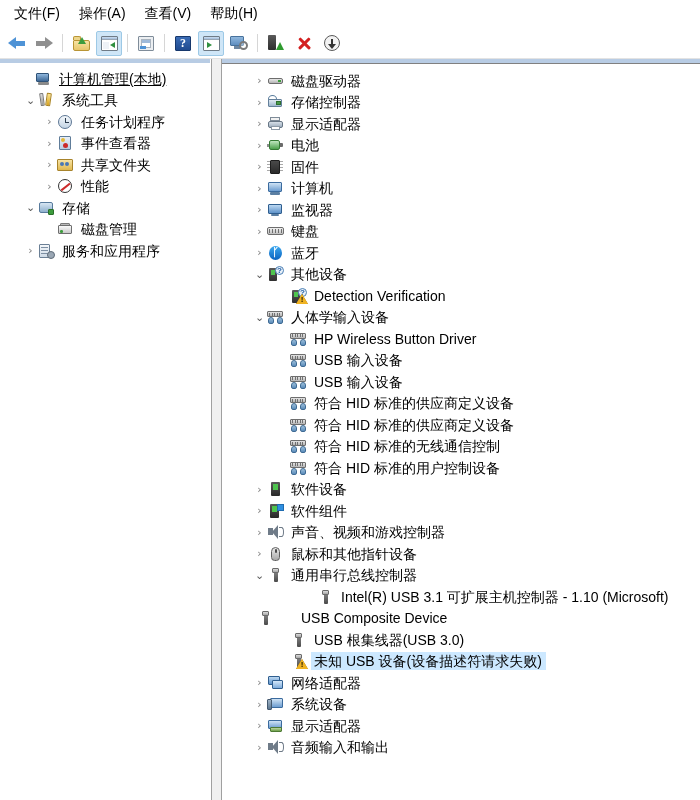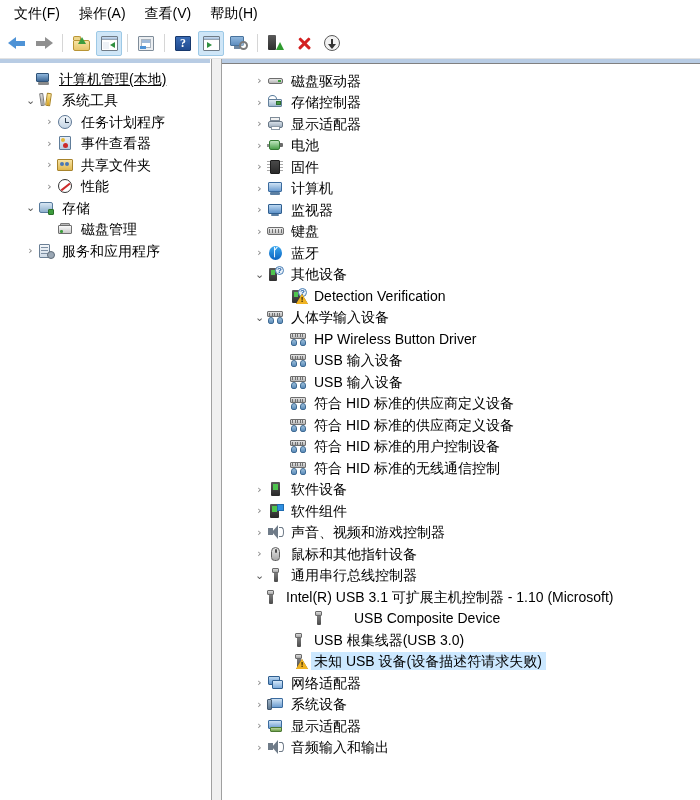--- a/index.html
+++ b/index.html
@@ -983,31 +983,31 @@
             <span class="label">符合 HID 标准的供应商定义设备</span>
           </div>
           <div class="row" style="padding-left: 53px;">
             <span class="twisty none"></span>
             <span class="t-icon i-hid">
               <span class="kb"></span>
               <span class="keys"></span>
               <span class="m1"></span>
               <span class="m2"></span>
             </span>
-            <span class="label">符合 HID 标准的用户控制设备</span>
+            <span class="label">符合 HID 标准的无线通信控制</span>
           </div>
           <div class="row" style="padding-left: 53px;">
             <span class="twisty none"></span>
             <span class="t-icon i-hid">
               <span class="kb"></span>
               <span class="keys"></span>
               <span class="m1"></span>
               <span class="m2"></span>
             </span>
-            <span class="label">符合 HID 标准的无线通信控制</span>
+            <span class="label">符合 HID 标准的用户控制设备</span>
           </div>
           <div class="row" style="padding-left: 30px;">
             <span class="twisty">›</span>
             <span class="t-icon i-swdev">
               <span class="dev"></span>
               <span class="grn"></span>
             </span>
             <span class="label">软件设备</span>
           </div>
           <div class="row" style="padding-left: 30px;">
@@ -1037,29 +1037,29 @@
             <span class="label">鼠标和其他指针设备</span>
           </div>
           <div class="row" style="padding-left: 30px;">
             <span class="twisty open">⌄</span>
             <span class="t-icon i-usb">
               <span class="head"></span>
               <span class="stem"></span>
             </span>
             <span class="label">通用串行总线控制器</span>
           </div>
-          <div class="row" style="padding-left: 25px;">
+          <div class="row" style="padding-left: 80px;">
             <span class="twisty none"></span>
             <span class="t-icon i-usb">
               <span class="head"></span>
               <span class="stem"></span>
             </span>
             <span class="label">Intel(R) USB 3.1 可扩展主机控制器 - 1.10 (Microsoft)</span>
           </div>
-          <div class="row" style="padding-left: 53px; gap: 20px;">
+          <div class="row" style=" gap: 20px;">
             <span class="twisty none"></span>
             <span class="t-icon i-usb">
               <span class="head"></span>
               <span class="stem"></span>
             </span>
             <span class="label">USB Composite Device</span>
           </div>
           <div class="row" style="padding-left: 53px;">
             <span class="twisty none"></span>
             <span class="t-icon i-usb">

